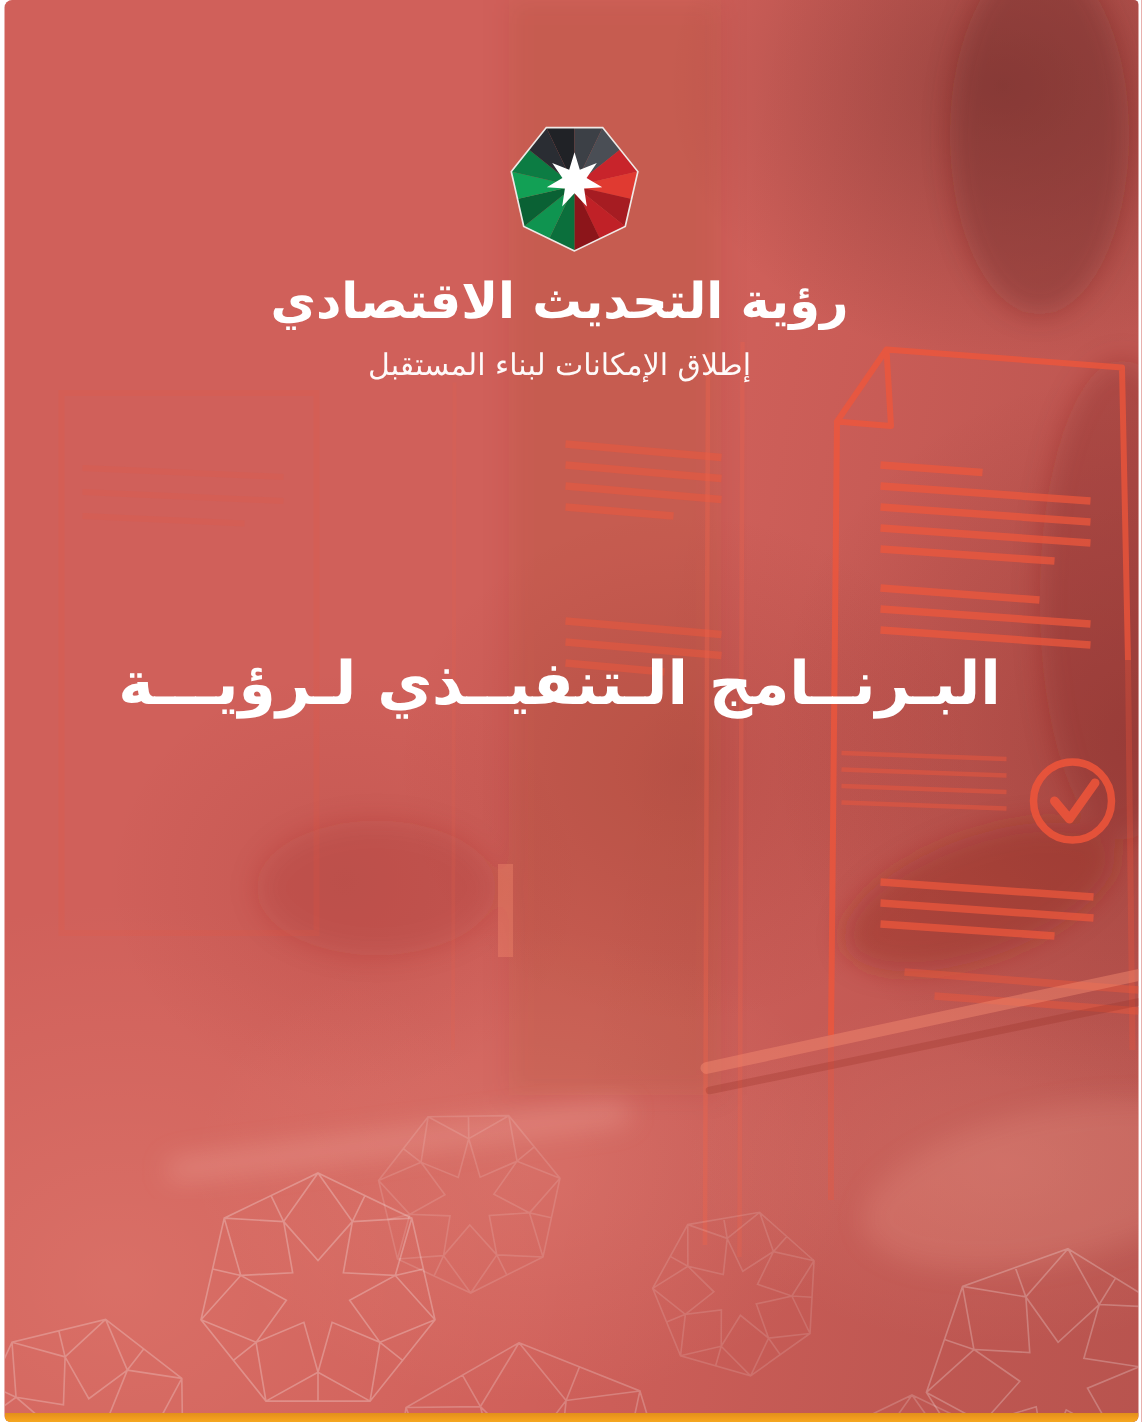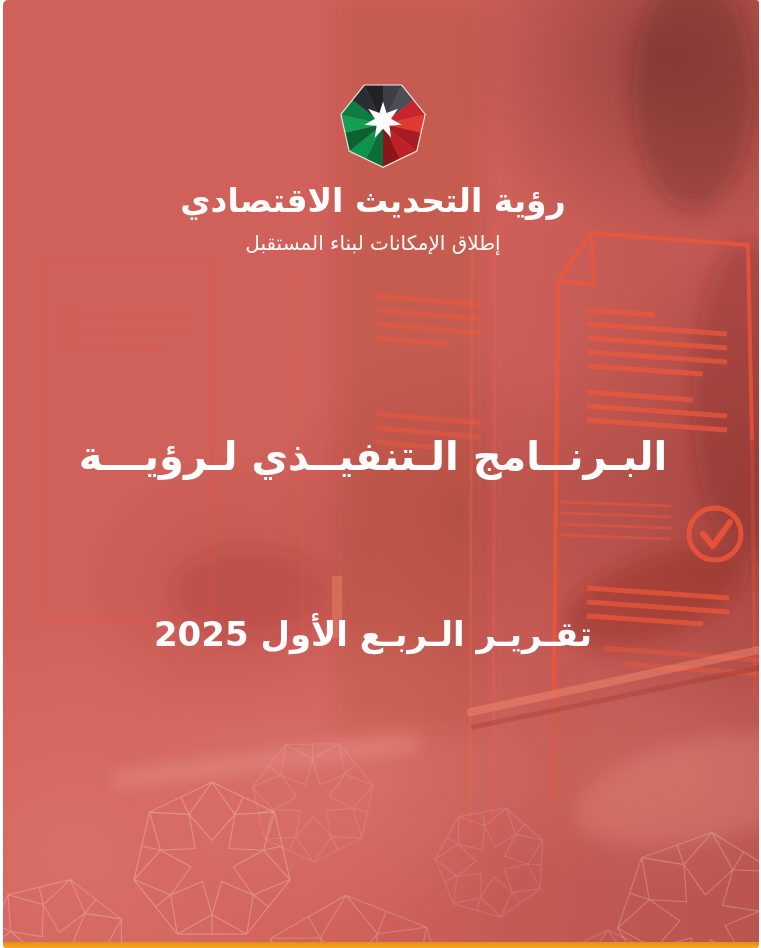--- a/index.html
+++ b/index.html
@@ -161,16 +161,15 @@
     </svg>
   </div>
 
   <div class="txt brand-title">رؤية التحديث الاقتصادي</div>
   <div class="txt brand-subtitle">إطلاق الإمكانات لبناء المستقبل</div>
 
   <div class="txt main-title">
     <div>البـرنــامج الـتنفيــذي لـرؤيـــة</div>
   </div>
 
-  <div class="txt report-title">تقـريـر الـربـع الأول 2025</div>
 
   <div class="accent-bar"></div>
 </div>
 
 </body></html>

